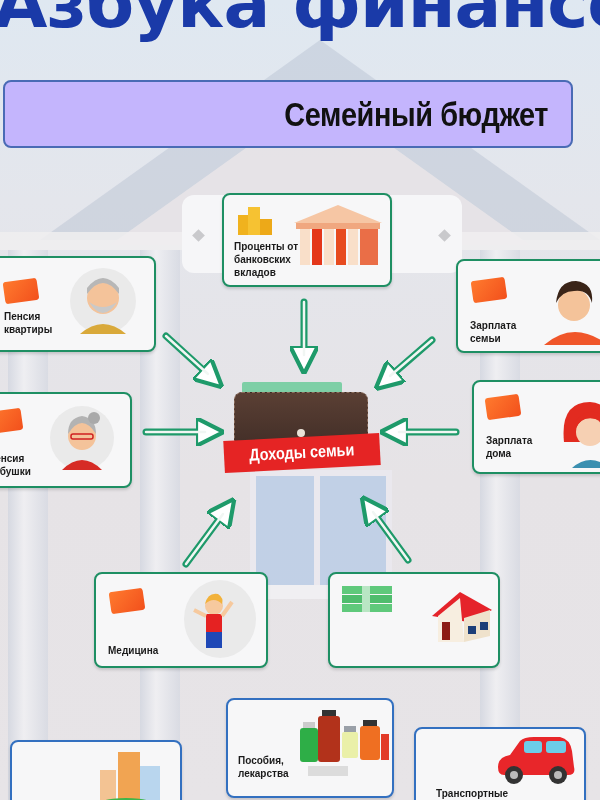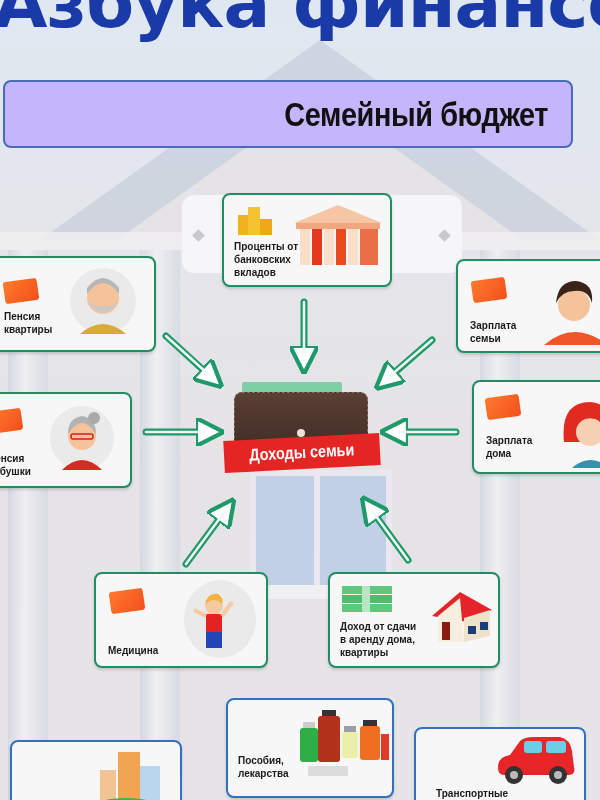--- a/index.html
+++ b/index.html
@@ -197,25 +197,20 @@
       <rect x="22" y="4" width="8" height="26" fill="#b8e6c3"></rect>
   </svg>
   <svg style="position:absolute;left:100px;top:14px" width="64" height="56">
     <polygon points="2,28 30,4 62,22 38,34" fill="#e5232a"></polygon>
     <polygon points="8,28 30,10 34,54 8,54" fill="#f7eee0"></polygon>
     <polygon points="34,30 60,22 60,48 34,54" fill="#efe2cc"></polygon>
     <rect x="12" y="34" width="8" height="18" fill="#8c1b14"></rect>
     <rect x="38" y="38" width="8" height="8" fill="#1c3e78"></rect>
       <rect x="50" y="34" width="8" height="8" fill="#1c3e78"></rect>
   </svg>
-  <div class="label" style="left:10px;top:46px">
-    <div>Доход от сдачи</div>
-    <div>в аренду дома,</div>
-    <div>квартиры</div>
-  </div>
 </div>
 
 <div class="card blue" style="left:10px;top:740px;width:168px;height:80px">
   <svg style="position:absolute;left:70px;top:10px" width="90" height="60">
     <rect x="58" y="14" width="20" height="46" fill="#9ec8ea" opacity="0.7"></rect>
     <rect x="36" y="0" width="22" height="60" fill="#f1a452"></rect>
     <rect x="18" y="18" width="16" height="42" fill="#f3c393"></rect>
     <ellipse cx="44" cy="56" rx="34" ry="10" fill="#3fb54a"></ellipse>
   </svg>
 </div>

